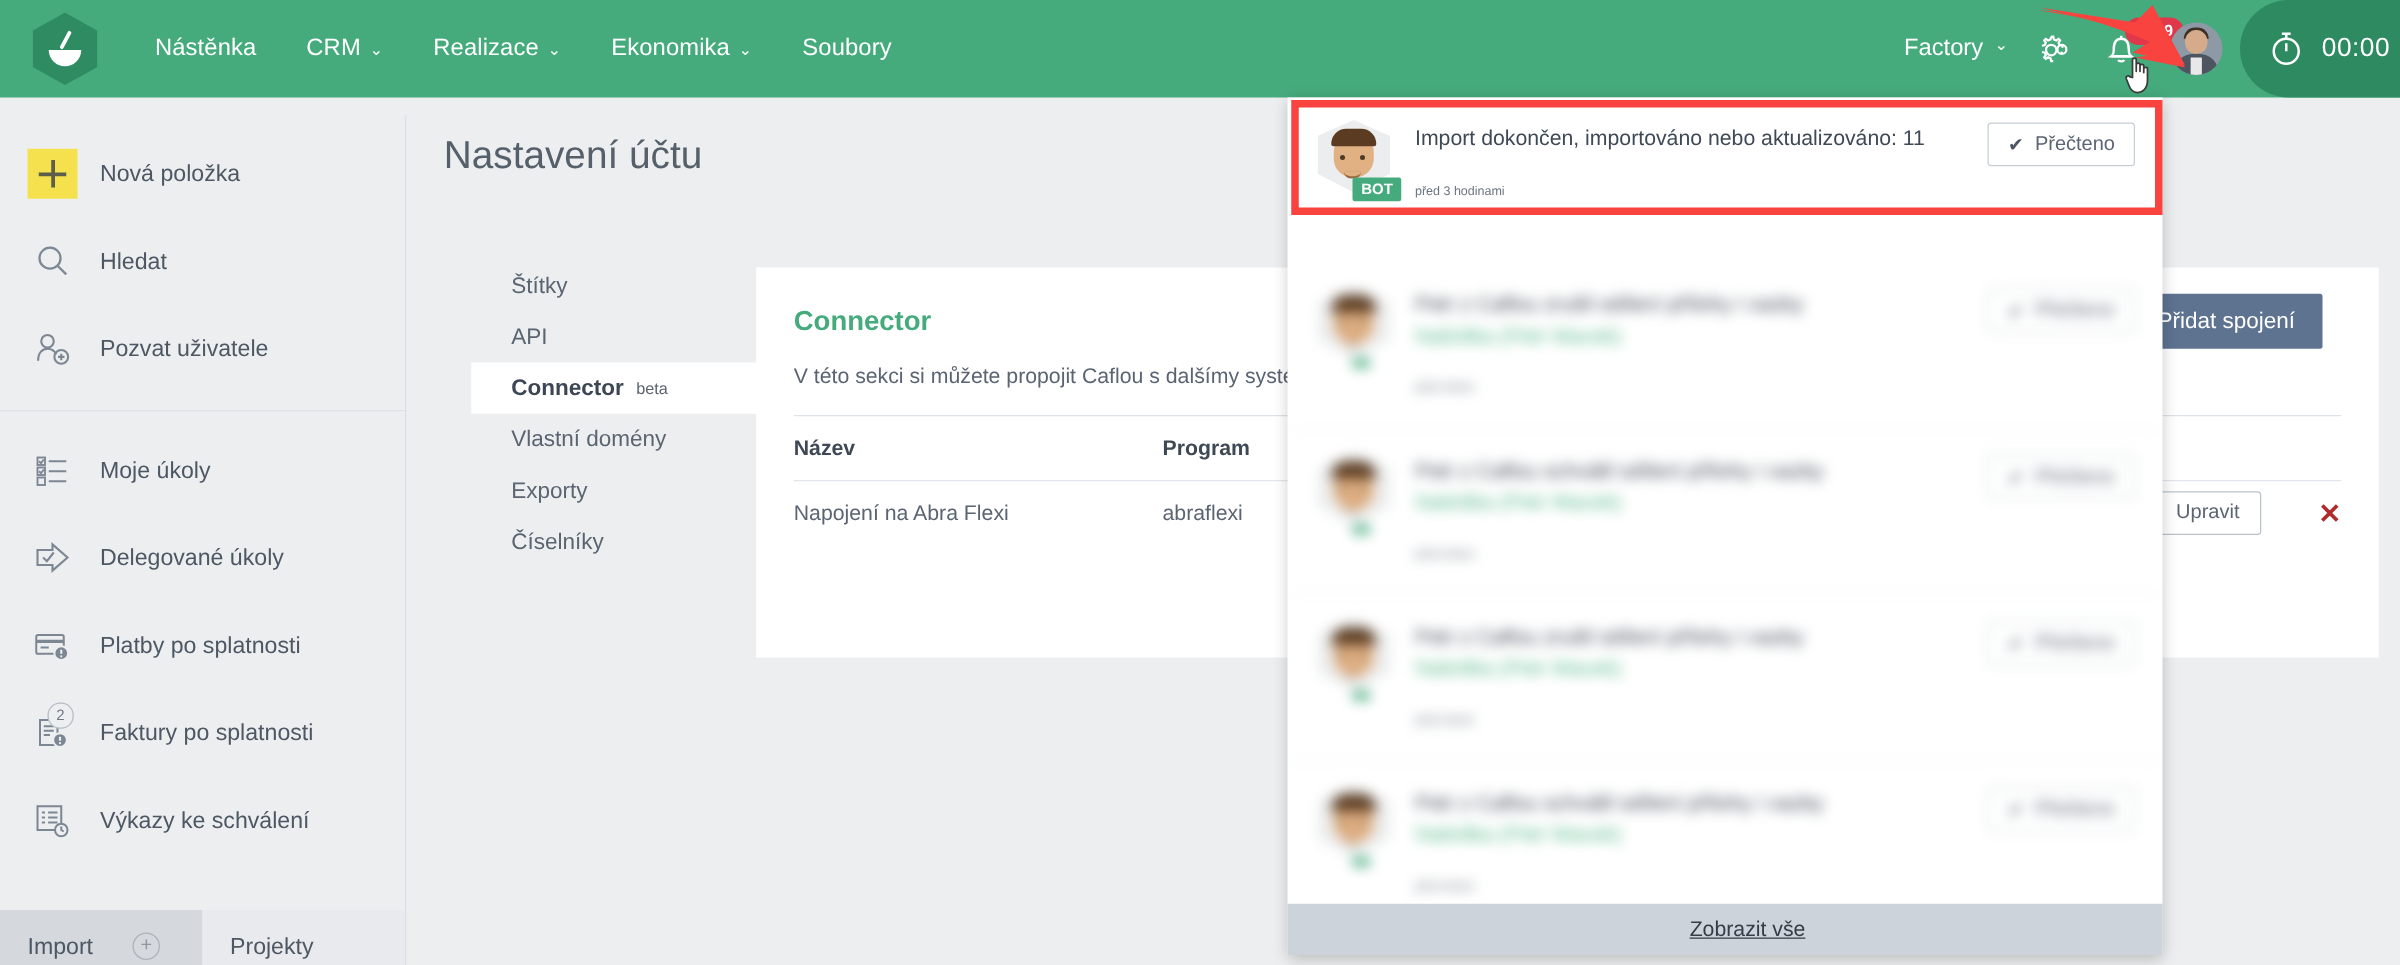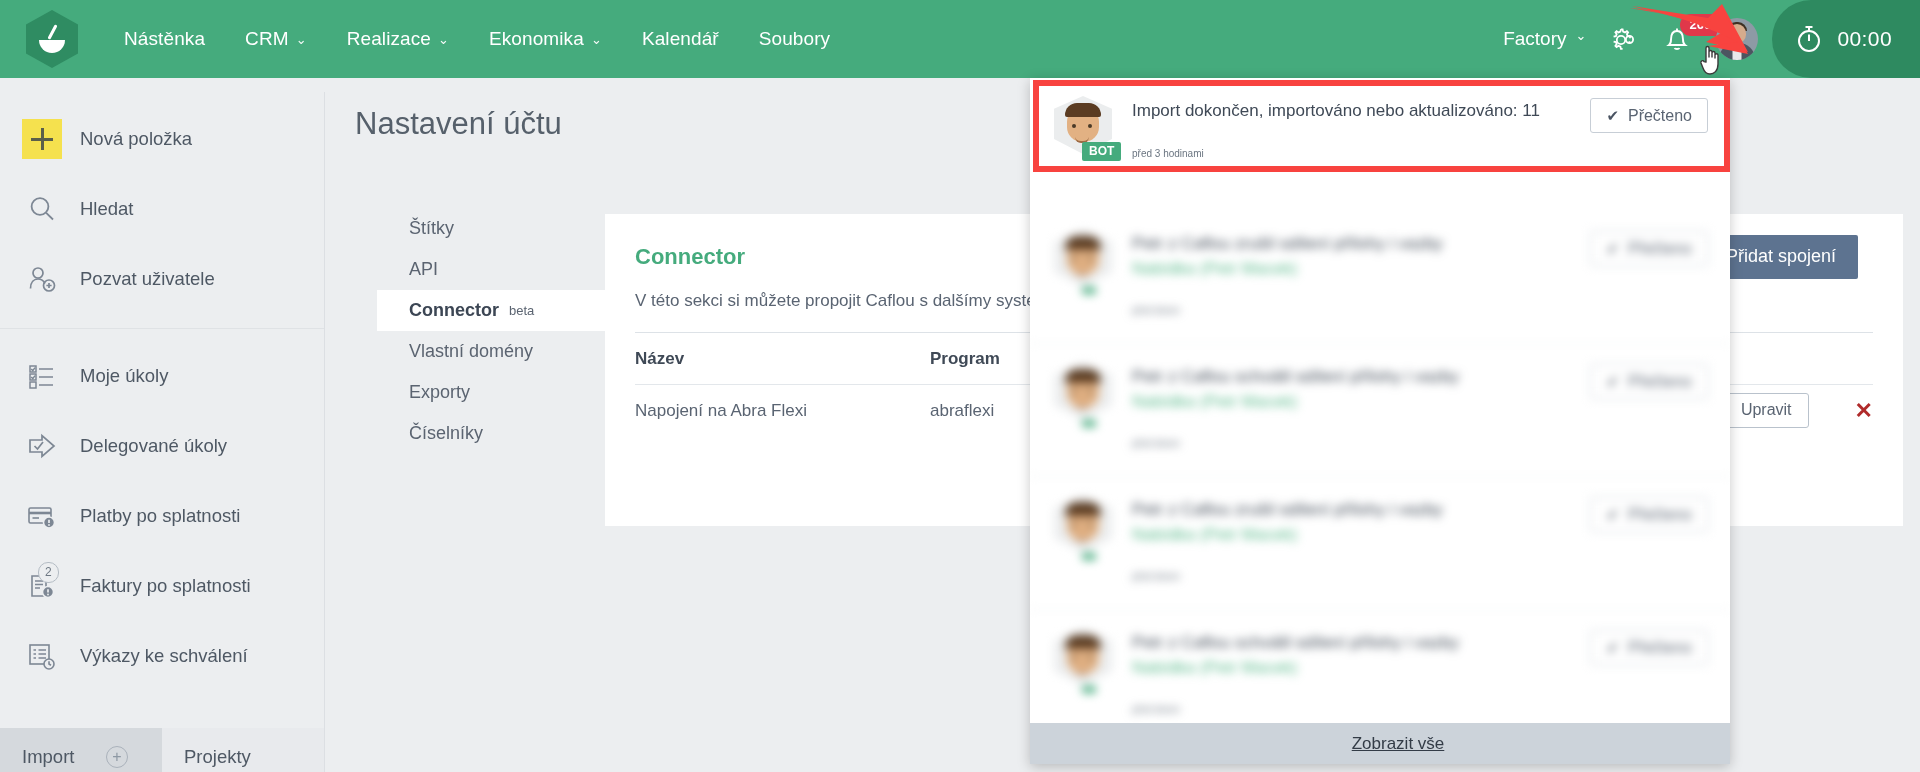--- a/index.html
+++ b/index.html
@@ -91,21 +91,21 @@
     width: 36px; height: 17px; border-radius: 16px 16px 0 0; background: #4c5560;
   }
   .avatar .shirt {
     position: absolute; left: 50%; bottom: 0; transform: translateX(-50%);
     width: 9px; height: 14px; background: #e8e8ea;
   }
 
   .timer-zone {
     height: 78px; background: #2e8a60;
     border-top-left-radius: 60px; border-bottom-left-radius: 60px;
-    display: flex; align-items: center; padding: 0 28px 0 22px;
+    display: flex; align-items: center; padding: 0 8px 0 22px;
     margin-left: 8px; cursor: pointer;
   }
   .timer-val { color:#fff; font-size: 21px; margin-left: 13px; letter-spacing:.4px;}
 
   
   .sidebar {
     position: absolute; top: 92px; left: 0; width: 325px; height: 694px;
     background: #eceef0; border-right: 1px solid #dcdfe3;
     display: flex; flex-direction: column; z-index: 10;
   }
@@ -311,23 +311,20 @@
       </div>
       <div class="nav-item">
         <span>Realizace</span>
         <span class="caret">⌄</span>
       </div>
       <div class="nav-item">
         <span>Ekonomika</span>
         <span class="caret">⌄</span>
       </div>
       <div class="nav-item">
-        <span>Kalendář</span>
-      </div>
-      <div class="nav-item">
         <span>Soubory</span>
       </div>
     </div>
 
     <div class="topbar-spacer"></div>
 
     <div class="acct">
       <span>Factory</span>
       <span class="caret">⌄</span>
     </div>

